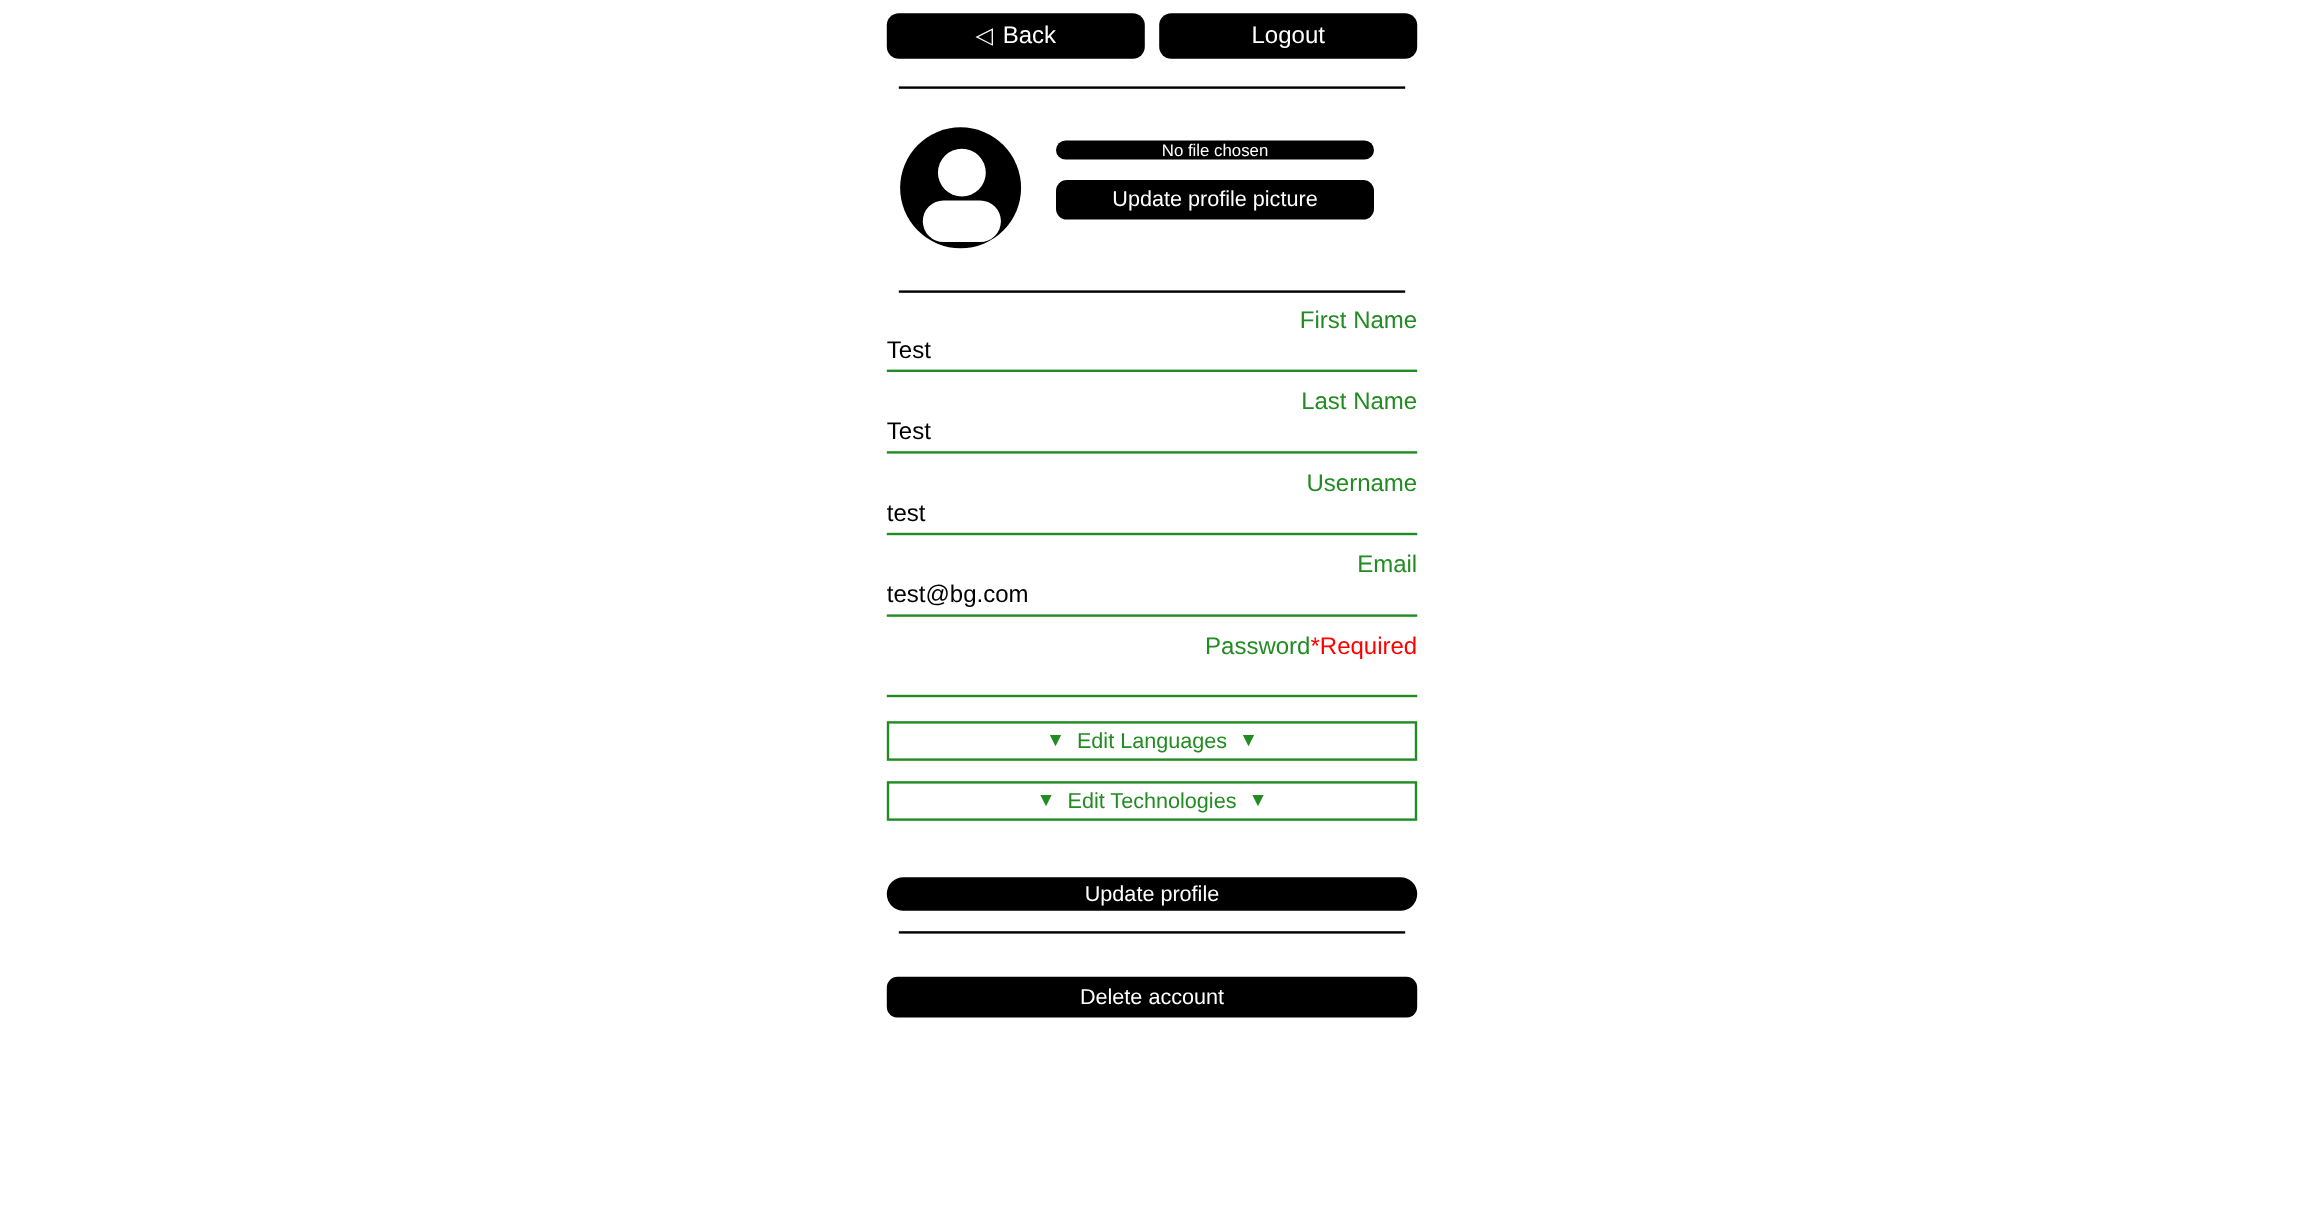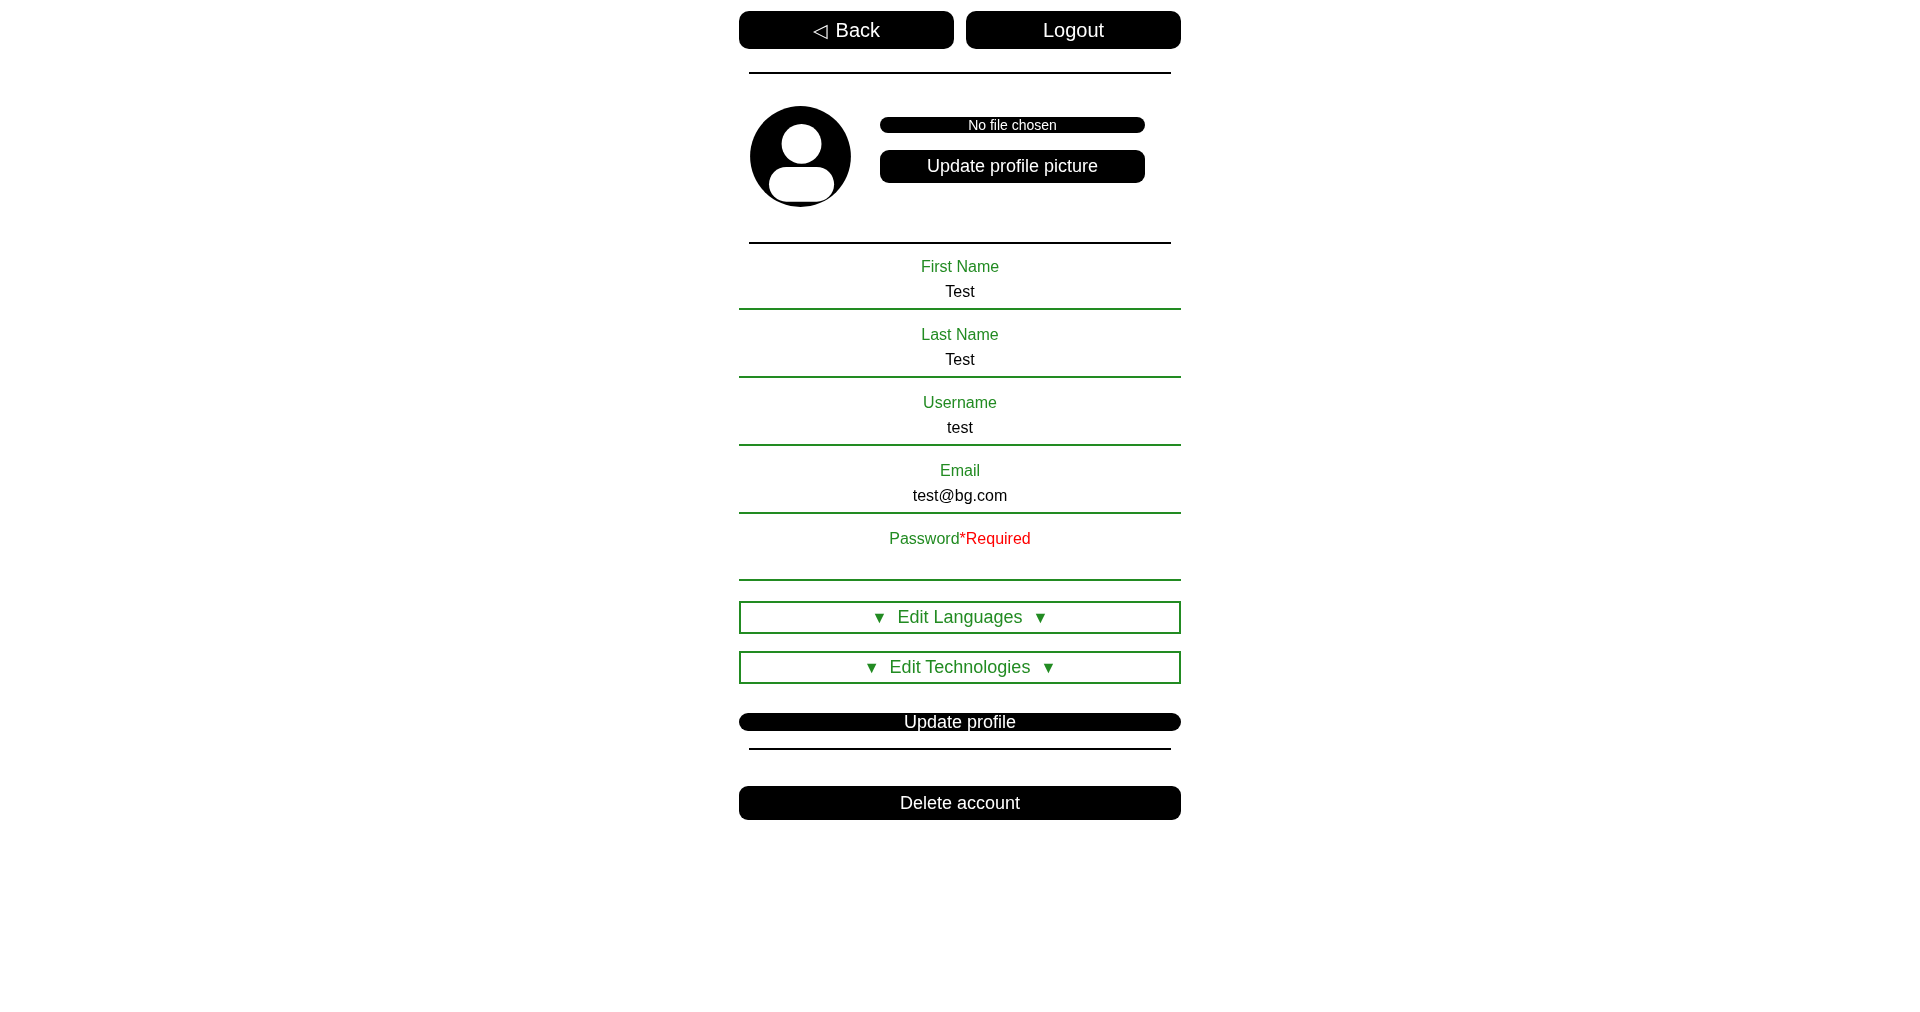--- a/index.html
+++ b/index.html
@@ -82,36 +82,35 @@
   hr.divider-2 { margin-top: 33px; }
 
   
   .form { margin-top: 13px; }
   .field {
     border-bottom: 2px solid #228B22;
     margin-bottom: 15px;
   }
   .field-label-row {
     display: flex;
-    justify-content: center;
-    font-size: 16px;
+    justify-content: flex-end;
+    font-size: 20px;
     line-height: 20px;
     color: #228B22;
   }
   .required {
     color: #ff0000;
   }
   .field-value {
-    font-size: 16px;
+    font-size: 20px;
     line-height: 30px;
     min-height: 30px;
     color: #000000;
     padding-bottom: 1px;
     outline: none;
-    text-align: center;
   }
 
   
   .outline-btn {
     width: 100%;
     height: 33px;
     background: #ffffff;
     border: 2px solid #228B22;
     color: #228B22;
     font-size: 18px;
@@ -121,23 +120,23 @@
     justify-content: center;
     gap: 10px;
     cursor: pointer;
   }
   .edit-languages { margin-top: 20px; }
   .edit-technologies { margin-top: 17px; }
   .chevron { font-size: 16px; line-height: 1; }
 
   
   .update-profile {
-    margin-top: 29px;
+    margin-top: 47px;
     width: 100%;
-    height: 18px;
+    height: 28px;
     font-size: 18px;
     border-radius: 14px;
   }
   hr.divider-3 { margin-top: 17px; }
   .delete-account {
     margin-top: 36px;
     width: 100%;
     height: 34px;
     font-size: 18px;
     border-radius: 9px;

